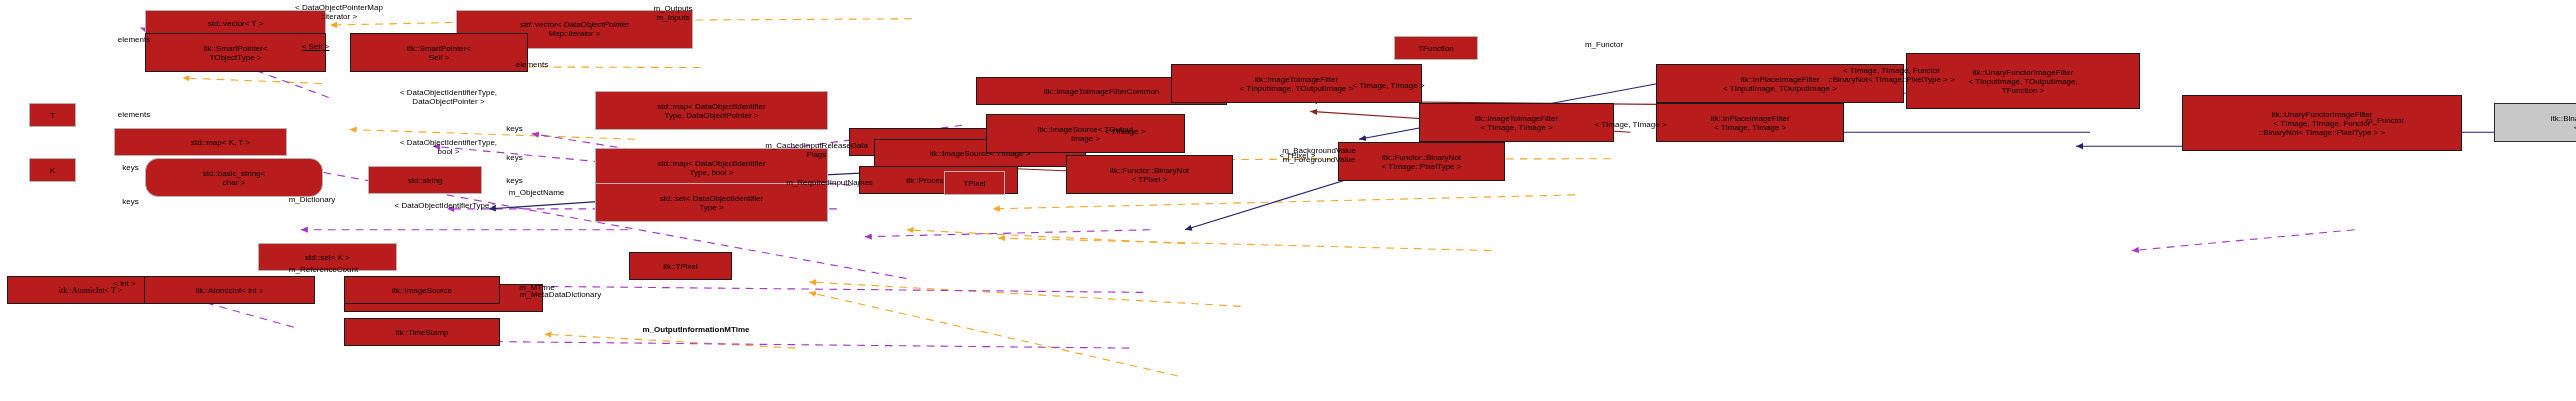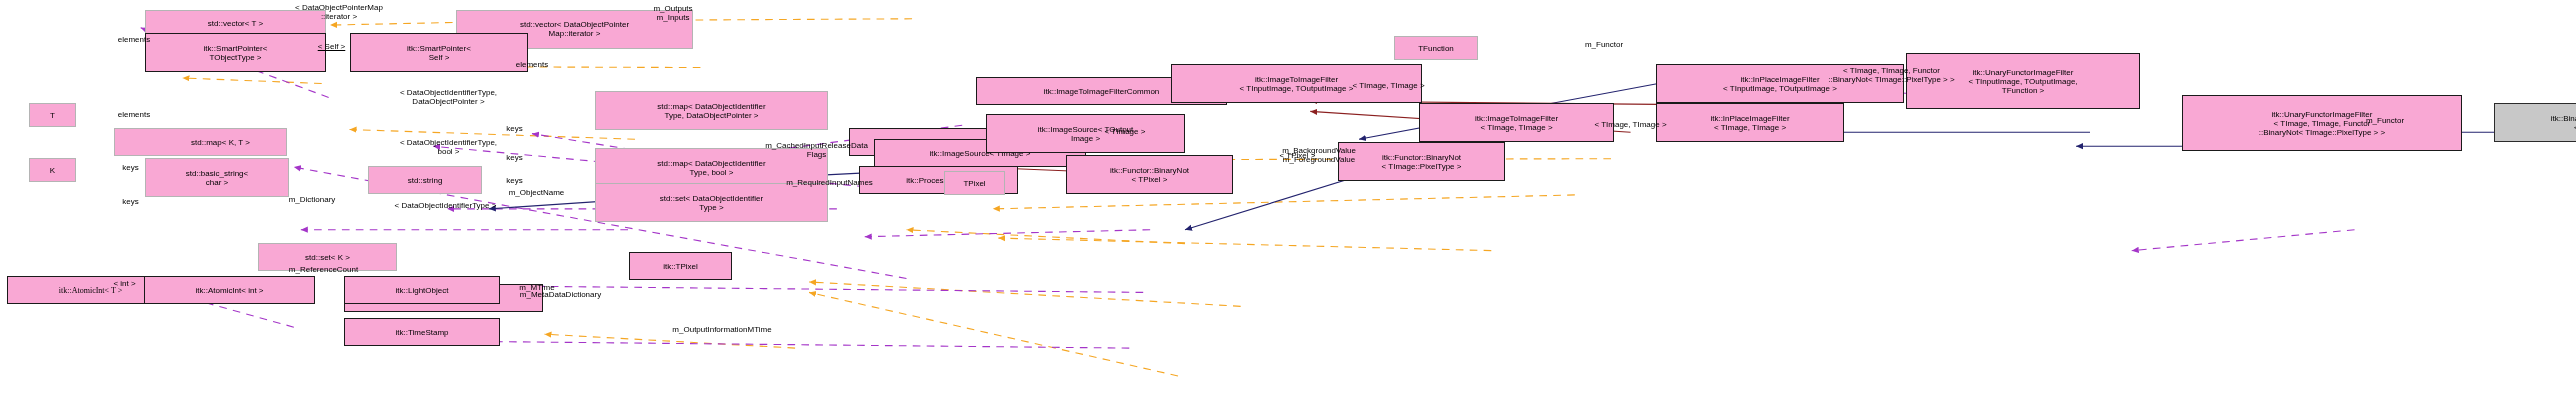--- a/index.html
+++ b/index.html
@@ -1,20 +1,20 @@
 <!DOCTYPE html>
 <html style="font-size:11px"><head>
 <meta charset="utf-8">
 <style>
   html,body{margin:0;padding:0;background:#ffffff;}
   #stage{position:relative;width:2576px;height:401px;background:#fff;
          font-family:"Liberation Sans",sans-serif;overflow:hidden;}
   #svg-layer{position:absolute;left:0;top:0;width:2576px;height:401px;}
   .node{position:absolute;box-sizing:border-box;display:flex;align-items:center;
-        justify-content:center;text-align:center;background:#f9a8d4;
+        justify-content:center;text-align:center;background:#b91c1c;
         font-size:8px;line-height:9px;color:#000;white-space:pre;}
   .node.thin{border:0.7px solid #b4b4b4;}
   .node.bold{border:1.4px solid #1a1a1a;}
   .node.hl{border:1.4px solid #2b2b2b;background:#c8c8c8;}
   .edge-label{position:absolute;font-size:8px;line-height:9px;color:#000;
               text-align:center;white-space:pre;background:transparent;}
 </style>
 </head>
 <body>
 
@@ -81,38 +81,38 @@
         <path d="M2380,150 L1880,145"></path>
         <path d="M2340,190 L1880,160"></path>
         <path d="M1660,230 L1420,225"></path>
         <path d="M1640,250 L1400,240"></path>
       </g>
     </g>
   </svg>
 
   <div id="nodes">
       <div class="node thin" style="left: 145px; top: 9.8px; width: 181px; height: 28px;">std::vector&lt; T &gt;</div>
-      <div class="node thin" style="left: 456px; top: 9.8px; width: 237px; height: 39px;">std::vector&lt; DataObjectPointer
+      <div class="node thin" style="left: 456px; top: 9.8px; width: 237px; height: 39px; font-style: italic;">std::vector&lt; DataObjectPointer
 Map::iterator &gt;</div>
       <div class="node bold" style="left: 145px; top: 33px; width: 181px; height: 39px;">itk::SmartPointer&lt;
 TObjectType &gt;</div>
       <div class="node bold" style="left: 350px; top: 33px; width: 178px; height: 39px;">itk::SmartPointer&lt;
 Self &gt;</div>
       <div class="node thin" style="left: 29px; top: 103px; width: 47px; height: 24px;">T</div>
       <div class="node thin" style="left: 29px; top: 158px; width: 47px; height: 24px;">K</div>
       <div class="node thin" style="left: 114px; top: 128px; width: 173px; height: 28px; padding-left: 40px;">std::map&lt; K, T &gt;</div>
-      <div class="node thin" style="left: 145px; top: 158px; width: 144px; height: 39px;">std::basic_string&lt;
+      <div class="node thin" style="left: 145px; top: 158px; width: 178px; height: 39px; border-radius: 13px;">std::basic_string&lt;
 char &gt;</div>
       <div class="node thin" style="left: 368px; top: 166px; width: 114px; height: 28px;">std::string</div>
       <div class="node thin" style="left: 258px; top: 243px; width: 139px; height: 28px;">std::set&lt; K &gt;</div>
       <div class="node bold" style="left: 344px; top: 284px; width: 199px; height: 28px;">itk::MetaDataDictionary</div>
       <div class="node bold" style="left: 629px; top: 252px; width: 103px; height: 28px;">itk::TPixel</div>
       <div class="node bold" style="left: 7px; top: 276px; width: 167px; height: 28px; font-family: Liberation Serif, serif;">itk::AtomicInt&lt; T &gt;</div>
       <div class="node bold" style="left: 144px; top: 276px; width: 171px; height: 28px;">itk::AtomicInt&lt; int &gt;</div>
-      <div class="node bold" style="left: 344px; top: 276px; width: 156px; height: 28px;">itk::LightObject</div>
+      <div class="node bold" style="left: 344px; top: 276px; width: 156px; height: 28px;">itk::ImageSource</div>
       <div class="node bold" style="left: 344px; top: 318px; width: 156px; height: 28px;">itk::TimeStamp</div>
       <div class="node thin" style="left: 595px; top: 91px; width: 233px; height: 39px;">std::map&lt; DataObjectIdentifier
 Type, DataObjectPointer &gt;</div>
       <div class="node thin" style="left: 595px; top: 148px; width: 233px; height: 39px;">std::map&lt; DataObjectIdentifier
 Type, bool &gt;</div>
       <div class="node thin" style="left: 595px; top: 183px; width: 233px; height: 39px;">std::set&lt; DataObjectIdentifier
 Type &gt;</div>
       <div class="node bold" style="left: 859px; top: 166px; width: 159px; height: 28px;">itk::ProcessObject</div>
       <div class="node bold" style="left: 849px; top: 128px; width: 202px; height: 28px;">itk::ImageSourceCommon</div>
       <div class="node bold" style="left: 874px; top: 139px; width: 212px; height: 28px;">itk::ImageSource&lt; TImage &gt;</div>
@@ -139,21 +139,21 @@
       <div class="node thin" style="left: 944px; top: 171px; width: 61px; height: 24px;">TPixel</div>
       <div class="node bold" style="left: 1066px; top: 155px; width: 167px; height: 39px;">itk::Functor::BinaryNot
 &lt; TPixel &gt;</div>
       <div class="node bold" style="left: 1338px; top: 142px; width: 167px; height: 39px;">itk::Functor::BinaryNot
 &lt; TImage::PixelType &gt;</div>
     </div>
   <div id="labels">
       <div class="edge-label" style="left: 240px; top: 2.8px; width: 198px;">&lt; DataObjectPointerMap
 ::iterator &gt;</div>
       <div class="edge-label" style="left: 95px; top: 35px; width: 78px;">elements</div>
-      <div class="edge-label" style="left: 298px; top: 42px; width: 67px; text-decoration: underline;">&lt; Self &gt;</div>
+      <div class="edge-label" style="left: 282px; top: 42px; width: 67px; text-decoration: underline;">&lt; Self &gt;</div>
       <div class="edge-label" style="left: 493px; top: 60px; width: 78px;">elements</div>
       <div class="edge-label" style="left: 95px; top: 110px; width: 78px;">elements</div>
       <div class="edge-label" style="left: 107px; top: 163px; width: 47px;">keys</div>
       <div class="edge-label" style="left: 107px; top: 197px; width: 47px;">keys</div>
       <div class="edge-label" style="left: 256px; top: 195px; width: 112px;">m_Dictionary</div>
       <div class="edge-label" style="left: 335px; top: 88px; width: 227px;">&lt; DataObjectIdentifierType,
 DataObjectPointer &gt;</div>
       <div class="edge-label" style="left: 335px; top: 138px; width: 227px;">&lt; DataObjectIdentifierType,
 bool &gt;</div>
       <div class="edge-label" style="left: 332px; top: 201px; width: 227px;">&lt; DataObjectIdentifierType &gt;</div>
@@ -161,21 +161,21 @@
       <div class="edge-label" style="left: 491px; top: 153px; width: 47px;">keys</div>
       <div class="edge-label" style="left: 491px; top: 176px; width: 47px;">keys</div>
       <div class="edge-label" style="left: 475px; top: 188px; width: 123px;">m_ObjectName</div>
       <div class="edge-label" style="left: 624px; top: 4.2px; width: 98px;">m_Outputs
 m_Inputs</div>
       <div class="edge-label" style="left: 719px; top: 141px; width: 195px;">m_CachedInputReleaseData
 Flags</div>
       <div class="edge-label" style="left: 739px; top: 178px; width: 181px;">m_RequiredInputNames</div>
       <div class="edge-label" style="left: 474px; top: 290px; width: 173px;">m_MetaDataDictionary</div>
       <div class="edge-label" style="left: 498px; top: 283px; width: 78px;">m_MTime</div>
-      <div class="edge-label" style="left: 619px; top: 325px; width: 206px;">m_OutputInformationMTime</div>
+      <div class="edge-label" style="left: 593px; top: 325px; width: 206px; font-weight: bold;">m_OutputInformationMTime</div>
       <div class="edge-label" style="left: 254px; top: 265px; width: 139px;">m_ReferenceCount</div>
       <div class="edge-label" style="left: 95px; top: 279px; width: 59px;">&lt; int &gt;</div>
       <div class="edge-label" style="left: 1079px; top: 127px; width: 92px;">&lt; TImage &gt;</div>
       <div class="edge-label" style="left: 1312px; top: 81px; width: 153px;">&lt; TImage, TImage &gt;</div>
       <div class="edge-label" style="left: 1554px; top: 120px; width: 153px;">&lt; TImage, TImage &gt;</div>
       <div class="edge-label" style="left: 1561px; top: 40px; width: 86px;">m_Functor</div>
       <div class="edge-label" style="left: 2342px; top: 116px; width: 86px;">m_Functor</div>
       <div class="edge-label" style="left: 1759px; top: 66px; width: 265px;">&lt; TImage, TImage, Functor
 ::BinaryNot&lt; TImage::PixelType &gt; &gt;</div>
       <div class="edge-label" style="left: 1257px; top: 151px; width: 81px;">&lt; TPixel &gt;</div>

